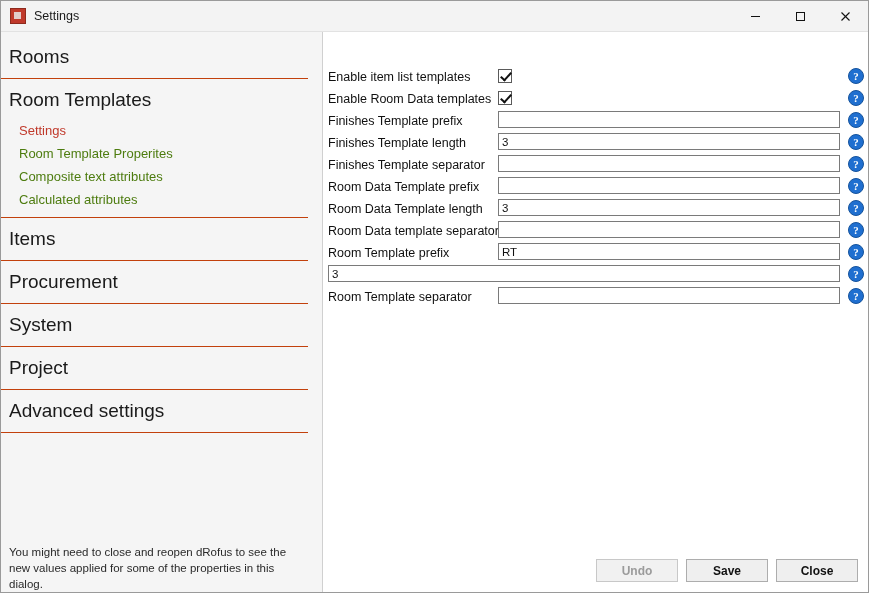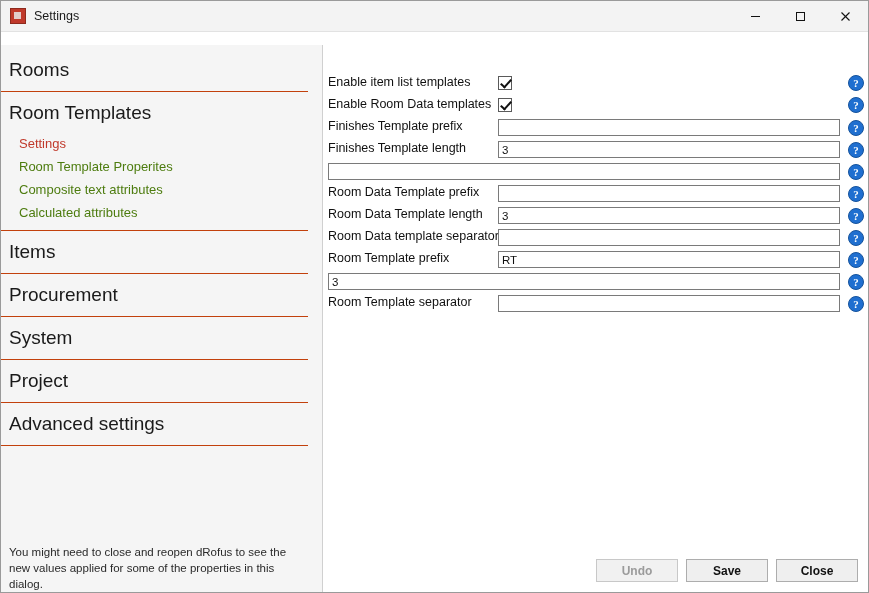--- a/index.html
+++ b/index.html
@@ -17,21 +17,20 @@
 
   .window {
     position: relative;
     width: 869px;
     height: 593px;
     box-sizing: border-box;
     border: 1px solid #9a9a9a;
     background: #ffffff;
     display: flex;
     flex-direction: column;
-    gap: 13px;
   }
 
   
   .titlebar {
     height: 30px;
     flex: 0 0 30px;
     background: #f3f3f3;
     border-bottom: 1px solid #e2e2e2;
     display: flex;
     align-items: center;
@@ -138,21 +137,21 @@
     flex: 1 1 auto;
     position: relative;
     background: #ffffff;
     min-width: 0;
   }
   .form {
     padding: 30px 0 0 0;
   }
   .row {
     display: flex;
-    align-items: flex-start;
+    align-items: flex-end;
     height: 22px;
     margin-bottom: 0px;
     padding-left: 5px;
   }
   .row-label {
     width: 170px;
     flex: 0 0 170px;
     font-size: 12.5px;
     color: #111;
     white-space: nowrap;
@@ -345,20 +344,21 @@
 
         <div class="row">
           <div class="row-label">Finishes Template length</div>
           <div class="field-wrap">
             <input type="text" value="3" style="">
             <div class="help">?</div>
           </div>
         </div>
 
         <div class="row">
+          <div class="row-label">Finishes Template separator</div>
           <div class="field-wrap">
             <input type="text" value="" style="">
             <div class="help">?</div>
           </div>
         </div>
 
         <div class="row">
           <div class="row-label">Room Data Template prefix</div>
           <div class="field-wrap">
             <input type="text" value="" style="">

